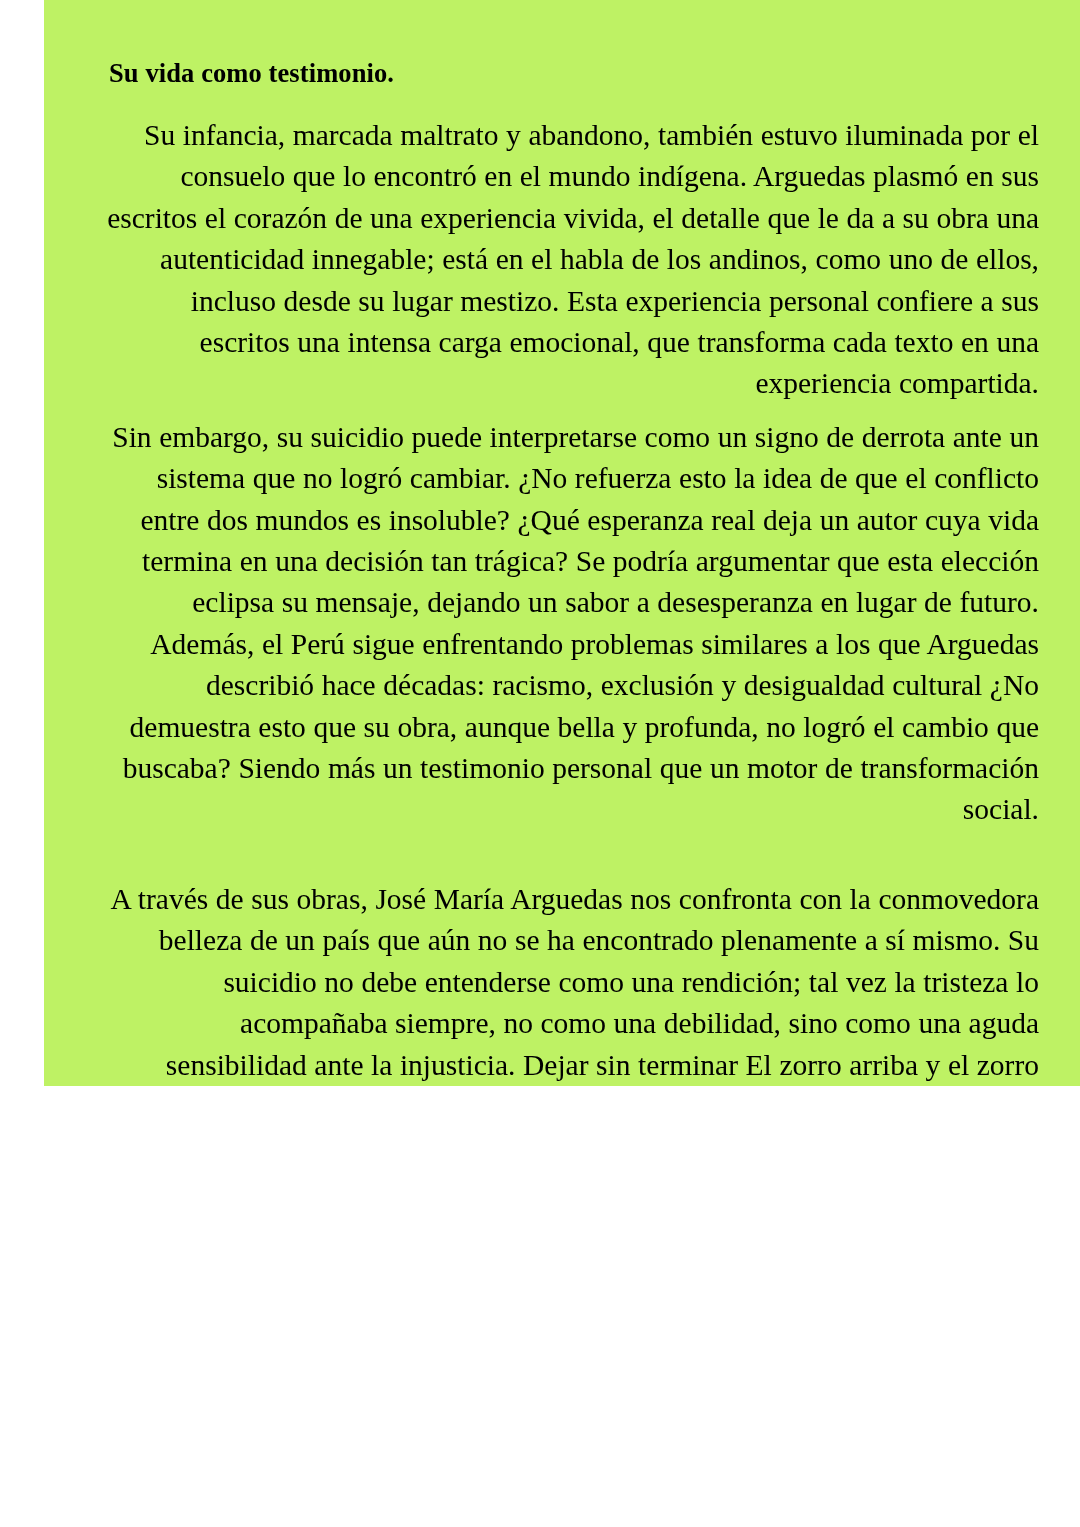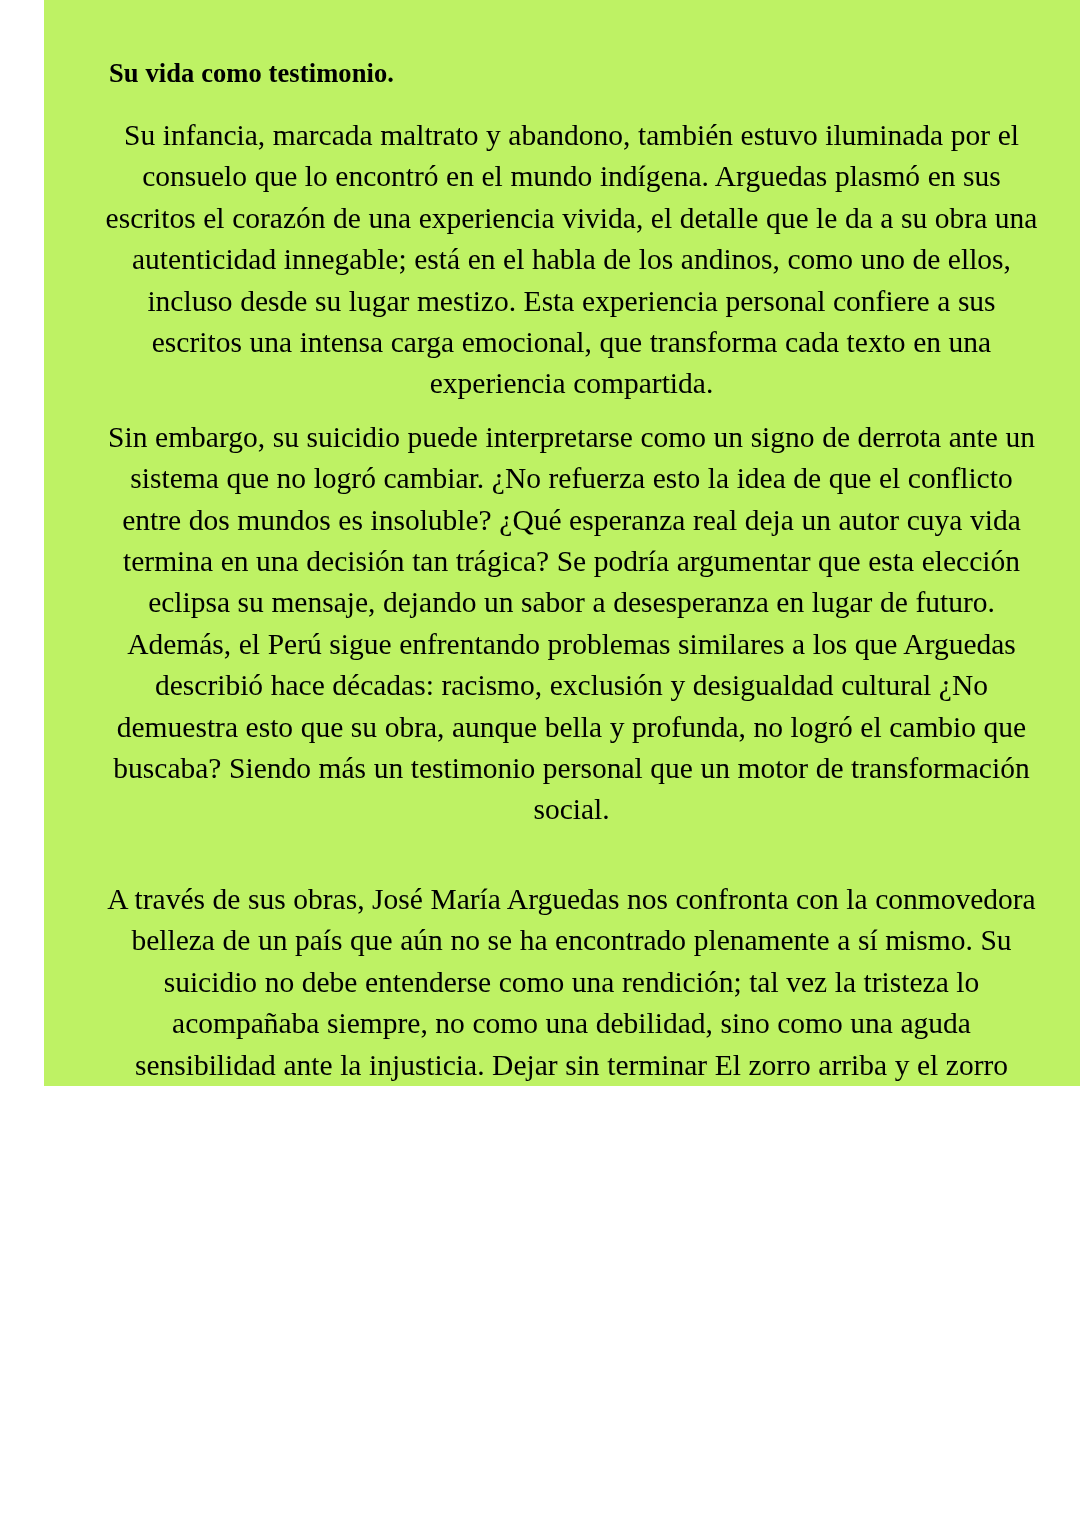--- a/index.html
+++ b/index.html
@@ -38,21 +38,21 @@
     padding: 0;
     letter-spacing: 0.1px;
     text-align: left;
   }
   .para {
     font-size: 29.5px;
     font-weight: normal;
     line-height: 41.4px;
     margin: 0;
     padding: 0;
-    text-align: center;
+    text-align: right;
     word-spacing: 0.2px;
     hyphens: none;
   }
   .gap-title {
     height: 24px;
   }
   .gap-small {
     height: 12px;
   }
   .gap-large {

